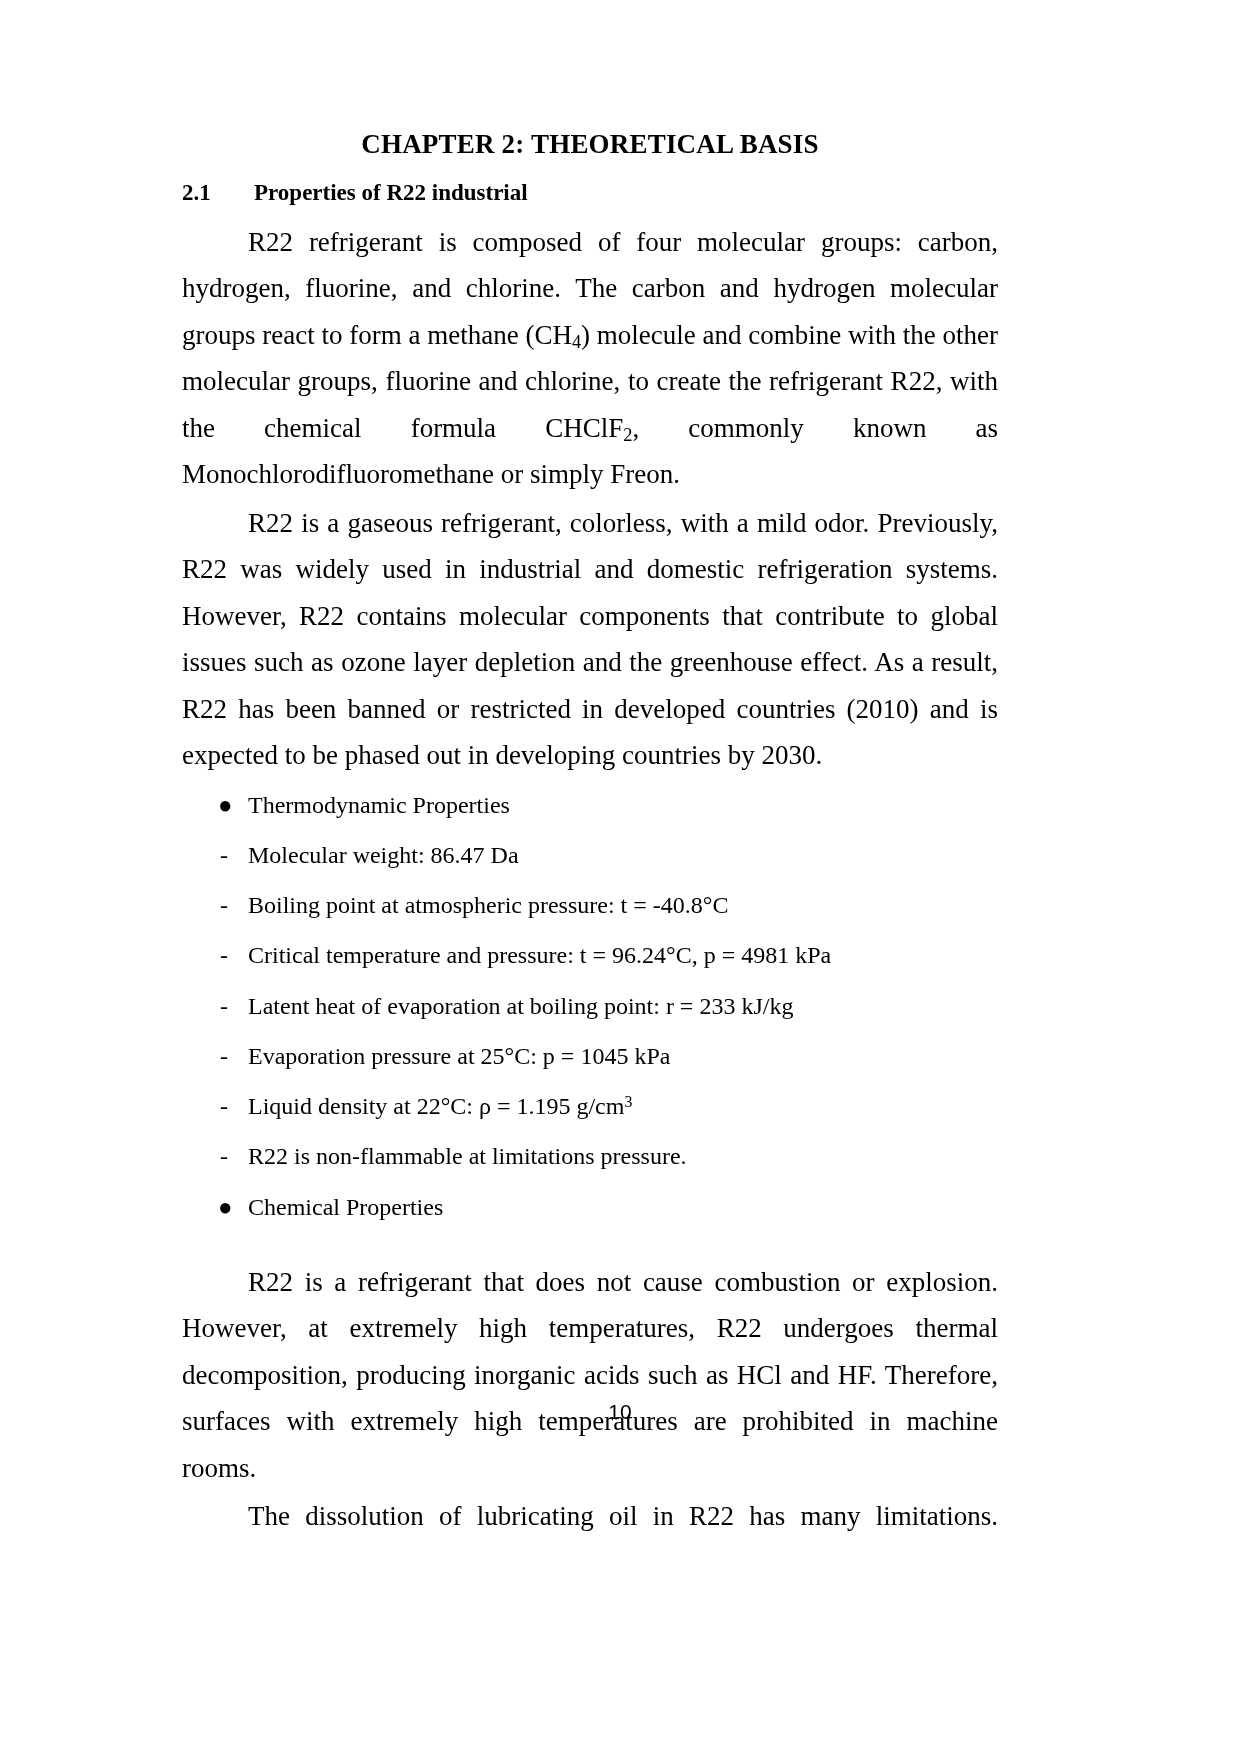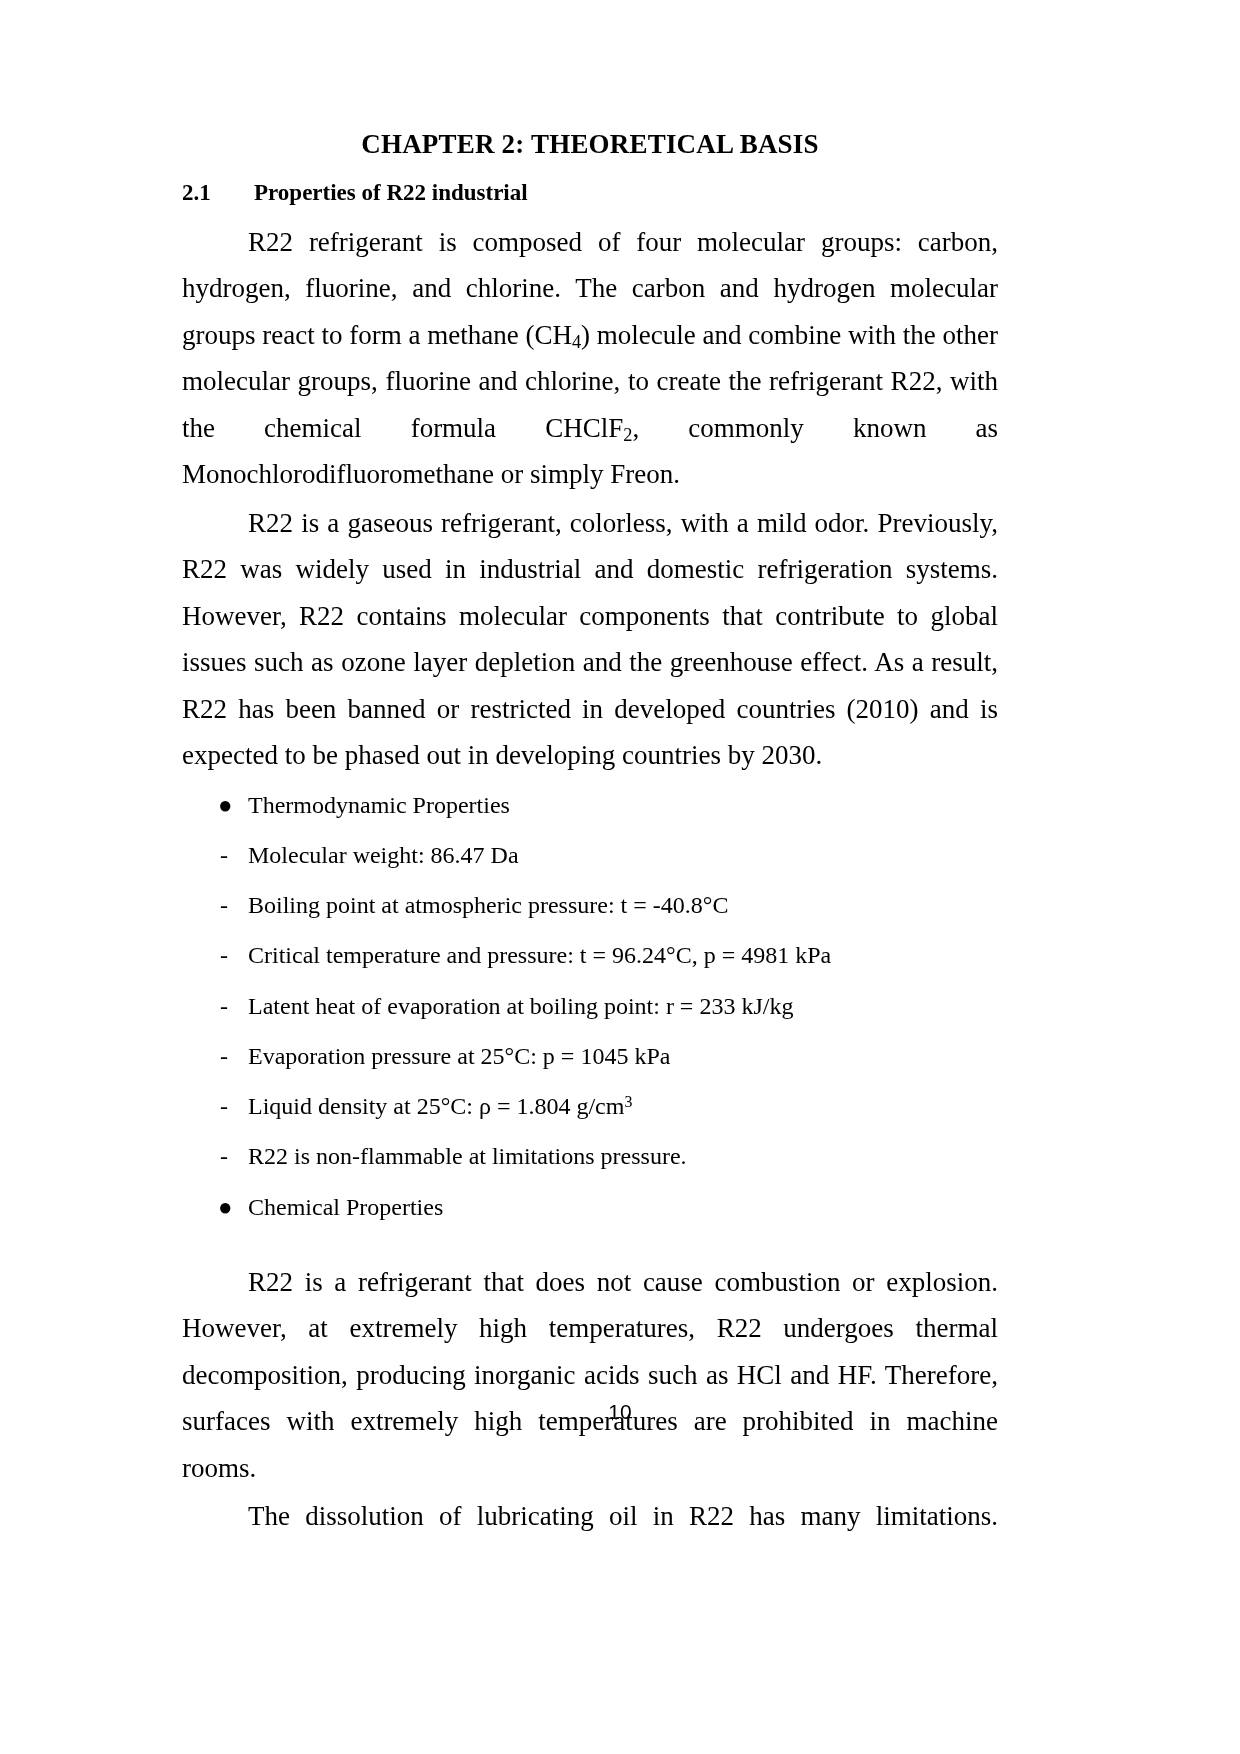--- a/index.html
+++ b/index.html
@@ -126,21 +126,21 @@
     <li class="dash">
       <span class="marker">-</span>
       <span class="item-text">Latent heat of evaporation at boiling point: r = 233 kJ/kg</span>
     </li>
     <li class="dash">
       <span class="marker">-</span>
       <span class="item-text">Evaporation pressure at 25°C: p = 1045 kPa</span>
     </li>
     <li class="dash">
       <span class="marker">-</span>
-      <span class="item-text"><span>Liquid density at 25°C: ρ = 1.804 g/cm</span><sup>3</sup></span>
+      <span class="item-text"><span>Liquid density at 22°C: ρ = 1.195 g/cm</span><sup>3</sup></span>
     </li>
     <li class="dash">
       <span class="marker">-</span>
       <span class="item-text">R22 is non-flammable at limitations pressure.</span>
     </li>
     <li class="bullet">
       <span class="marker">●</span>
       <span class="item-text">Chemical Properties</span>
     </li>
   </ul>

